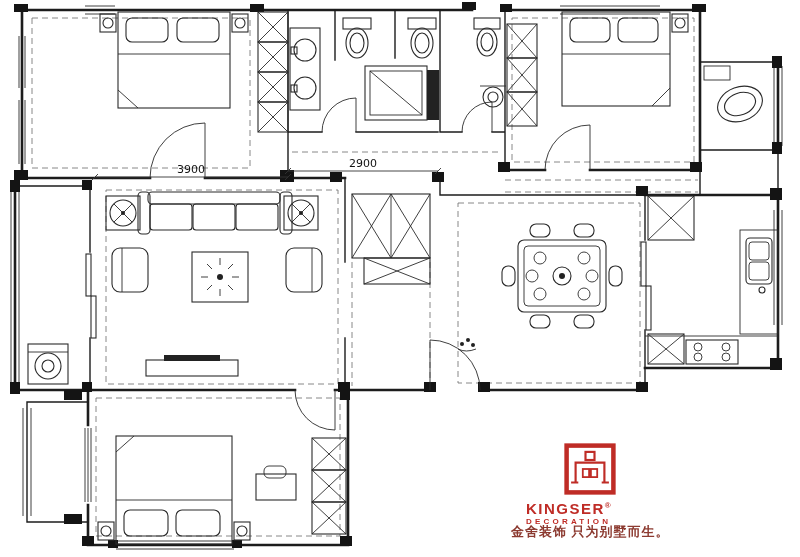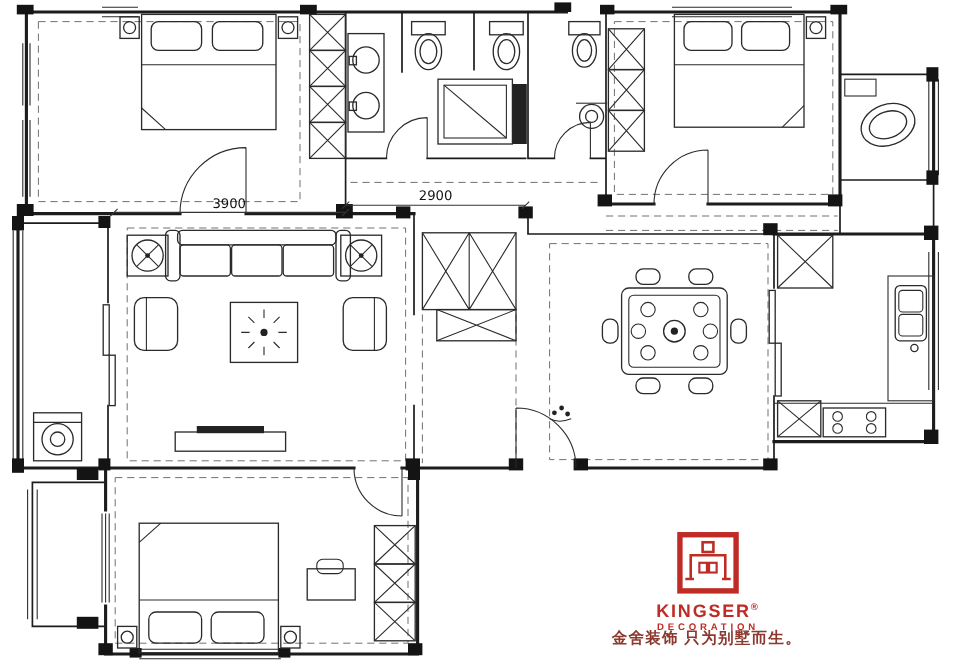--- a/index.html
+++ b/index.html
@@ -8,27 +8,27 @@
   svg.plan{position:absolute;left:0;top:0}
   .w{stroke:#1c1c1c;stroke-width:2.6;fill:none;stroke-linecap:square}
   .w2{stroke:#1c1c1c;stroke-width:1.4;fill:none;stroke-linecap:square}
   .t{stroke:#2a2a2a;stroke-width:0.9;fill:none}
   .f{stroke:#2a2a2a;stroke-width:1.1;fill:none}
   .col{fill:#141414;stroke:none}
   .k{fill:#222;stroke:none}
   .d{stroke:#6b6b6b;stroke-width:0.8;fill:none;stroke-dasharray:6 4}
   .dim{stroke:#333;stroke-width:0.9;fill:none}
   .dimlbl{font:11px "DejaVu Sans",sans-serif;fill:#111}
-  .logo{position:absolute;left:526px;top:442px;width:128px;text-align:center;color:#bf2c26}
+  .logo{position:absolute;left:526px;top:442px;width:128px;color:#bf2c26}
   .seal{width:54px;height:54px;display:block;margin:0 auto 2px}
   .sealr{fill:none;stroke:#bf2c26}
   .brand-line{font-weight:700;font-size:15px;letter-spacing:1.5px;line-height:15px}
   .reg{font-size:8px;vertical-align:super}
   .brand-sub{font-weight:700;font-size:8px;letter-spacing:3.2px;margin-top:1px}
-  .tagline{position:absolute;left:489px;top:523px;width:200px;text-align:center;
+  .tagline{position:absolute;left:511px;top:523px;width:200px;text-align:left;
            font-weight:600;font-size:13px;letter-spacing:1px;color:#8c3a30}
 </style>
 </head>
 <body>
 
 <div>
 <svg class="plan" width="800" height="557" viewBox="0 0 800 557">
 
   <path class="d" d="M106 190 H338 V384 H106 Z M458 203 H640 V383 H458 Z M352 262 V386 M430 262 V386 M505 180 H698 M505 192 H698 M292 152 H500 M96 398 H340 V536 H96 Z M512 18 H694 V162 H512 Z M32 18 H250 V168 H32 Z"></path>
 

